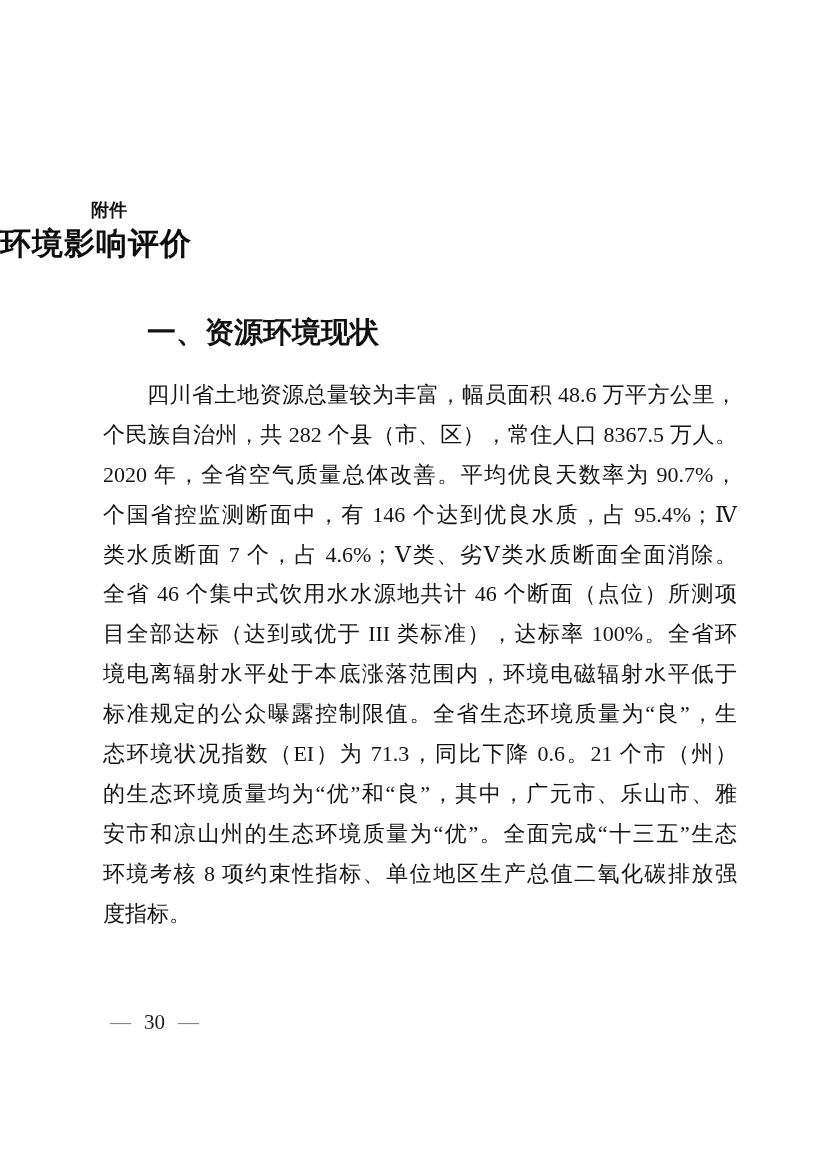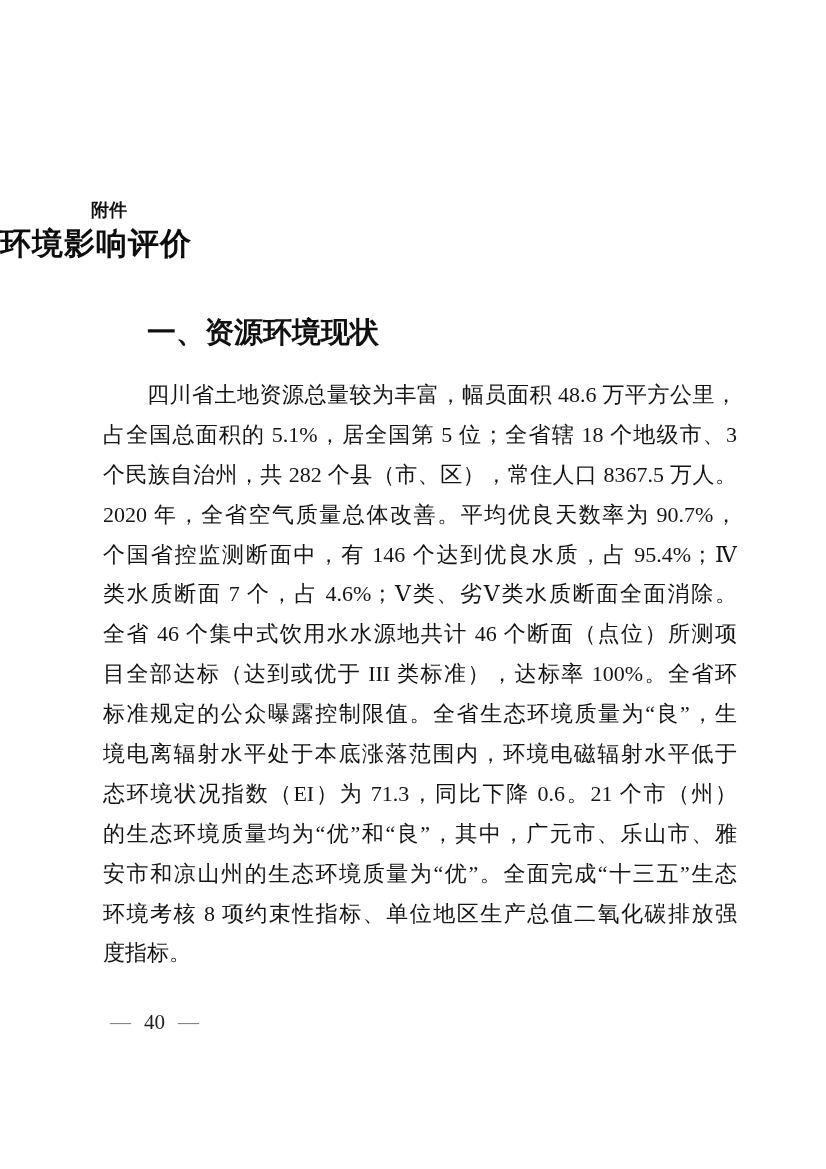--- a/index.html
+++ b/index.html
@@ -96,33 +96,32 @@
 <div class="page">
 
   <div class="attachment">附件</div>
 
   <div class="doc-title">环境影响评价</div>
 
   <div class="section-heading">一、资源环境现状</div>
 
   <div class="body-text">
     <div class="line indent">四川省土地资源总量较为丰富，幅员面积 48.6 万平方公里，</div>
-    <div class="line">占全国总面积的 5.1%，居全国第 5 位；全省辖 18 个地级市、3</div>
     <div class="line">个民族自治州，共 282 个县（市、区），常住人口 8367.5 万人。</div>
     <div class="line">2020 年，全省空气质量总体改善。平均优良天数率为 90.7%，</div>
     <div class="line">个国省控监测断面中，有 146 个达到优良水质，占 95.4%；Ⅳ</div>
     <div class="line">类水质断面 7 个，占 4.6%；Ⅴ类、劣Ⅴ类水质断面全面消除。</div>
     <div class="line">全省 46 个集中式饮用水水源地共计 46 个断面（点位）所测项</div>
     <div class="line">目全部达标（达到或优于 III 类标准），达标率 100%。全省环</div>
+    <div class="line">境电离辐射水平处于本底涨落范围内，环境电磁辐射水平低于</div>
     <div class="line">标准规定的公众曝露控制限值。全省生态环境质量为“良”，生</div>
-    <div class="line">境电离辐射水平处于本底涨落范围内，环境电磁辐射水平低于</div>
     <div class="line">态环境状况指数（EI）为 71.3，同比下降 0.6。21 个市（州）</div>
     <div class="line">的生态环境质量均为“优”和“良”，其中，广元市、乐山市、雅</div>
     <div class="line">安市和凉山州的生态环境质量为“优”。全面完成“十三五”生态</div>
     <div class="line">环境考核 8 项约束性指标、单位地区生产总值二氧化碳排放强</div>
     <div class="line last">度指标。</div>
   </div>
 
   <div class="page-footer">
-    <span class="dash">—</span><span class="num">40</span><span class="dash">—</span>
+    <span class="dash">—</span><span class="num">30</span><span class="dash">—</span>
   </div>
 
 </div>
 
 </body></html>

